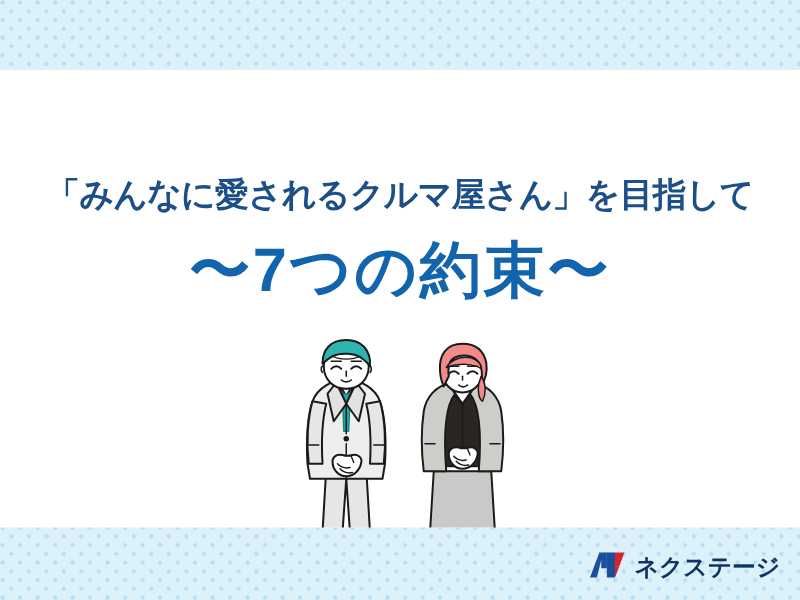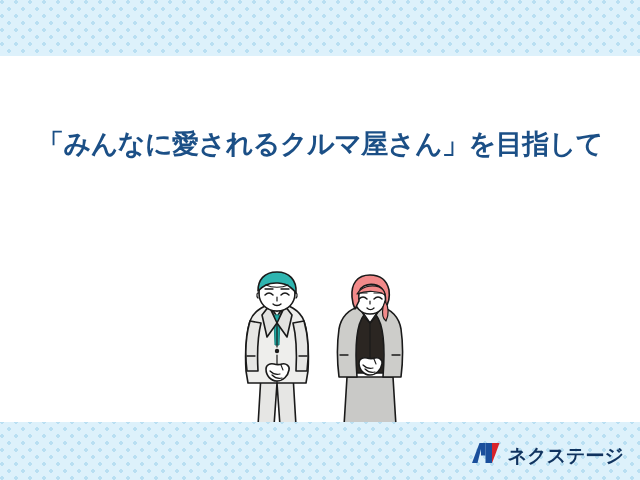--- a/index.html
+++ b/index.html
@@ -33,21 +33,21 @@
     width: 640px;
     height: 366px;
     background: #ffffff;
     overflow: hidden;
   }
 
   
   #headline {
     position: absolute;
     left: 0;
-    top: 4px;
+    top: 16px;
     width: 640px;
     text-align: center;
     pointer-events: none;
   }
   .line1 {
     margin: 0;
     padding-top: 71px;
     color: #1b4f86;
     font-size: 27px;
     font-weight: 700;
@@ -98,20 +98,21 @@
 </style>
 </head>
 <body>
 
 <div id="stage">
 
   <div id="panel">
 
     <div id="headline">
       <p class="line1">「みんなに愛されるクルマ屋さん」を目指して</p>
+      <p class="line2">〜7つの約束〜</p>
     </div>
 
     <div id="illustration">
       <svg width="200" height="155" viewBox="0 0 200 155" xmlns="http://www.w3.org/2000/svg">
         <g stroke="#1a1a1a" stroke-width="1.6" stroke-linejoin="round" stroke-linecap="round" fill="none">
 
           <g>
 
             <path d="M25 104 L22 155 L38 155 L41 112 L44 155 L60 155 L57 104 Z" fill="#e6e6e4"></path>
 

